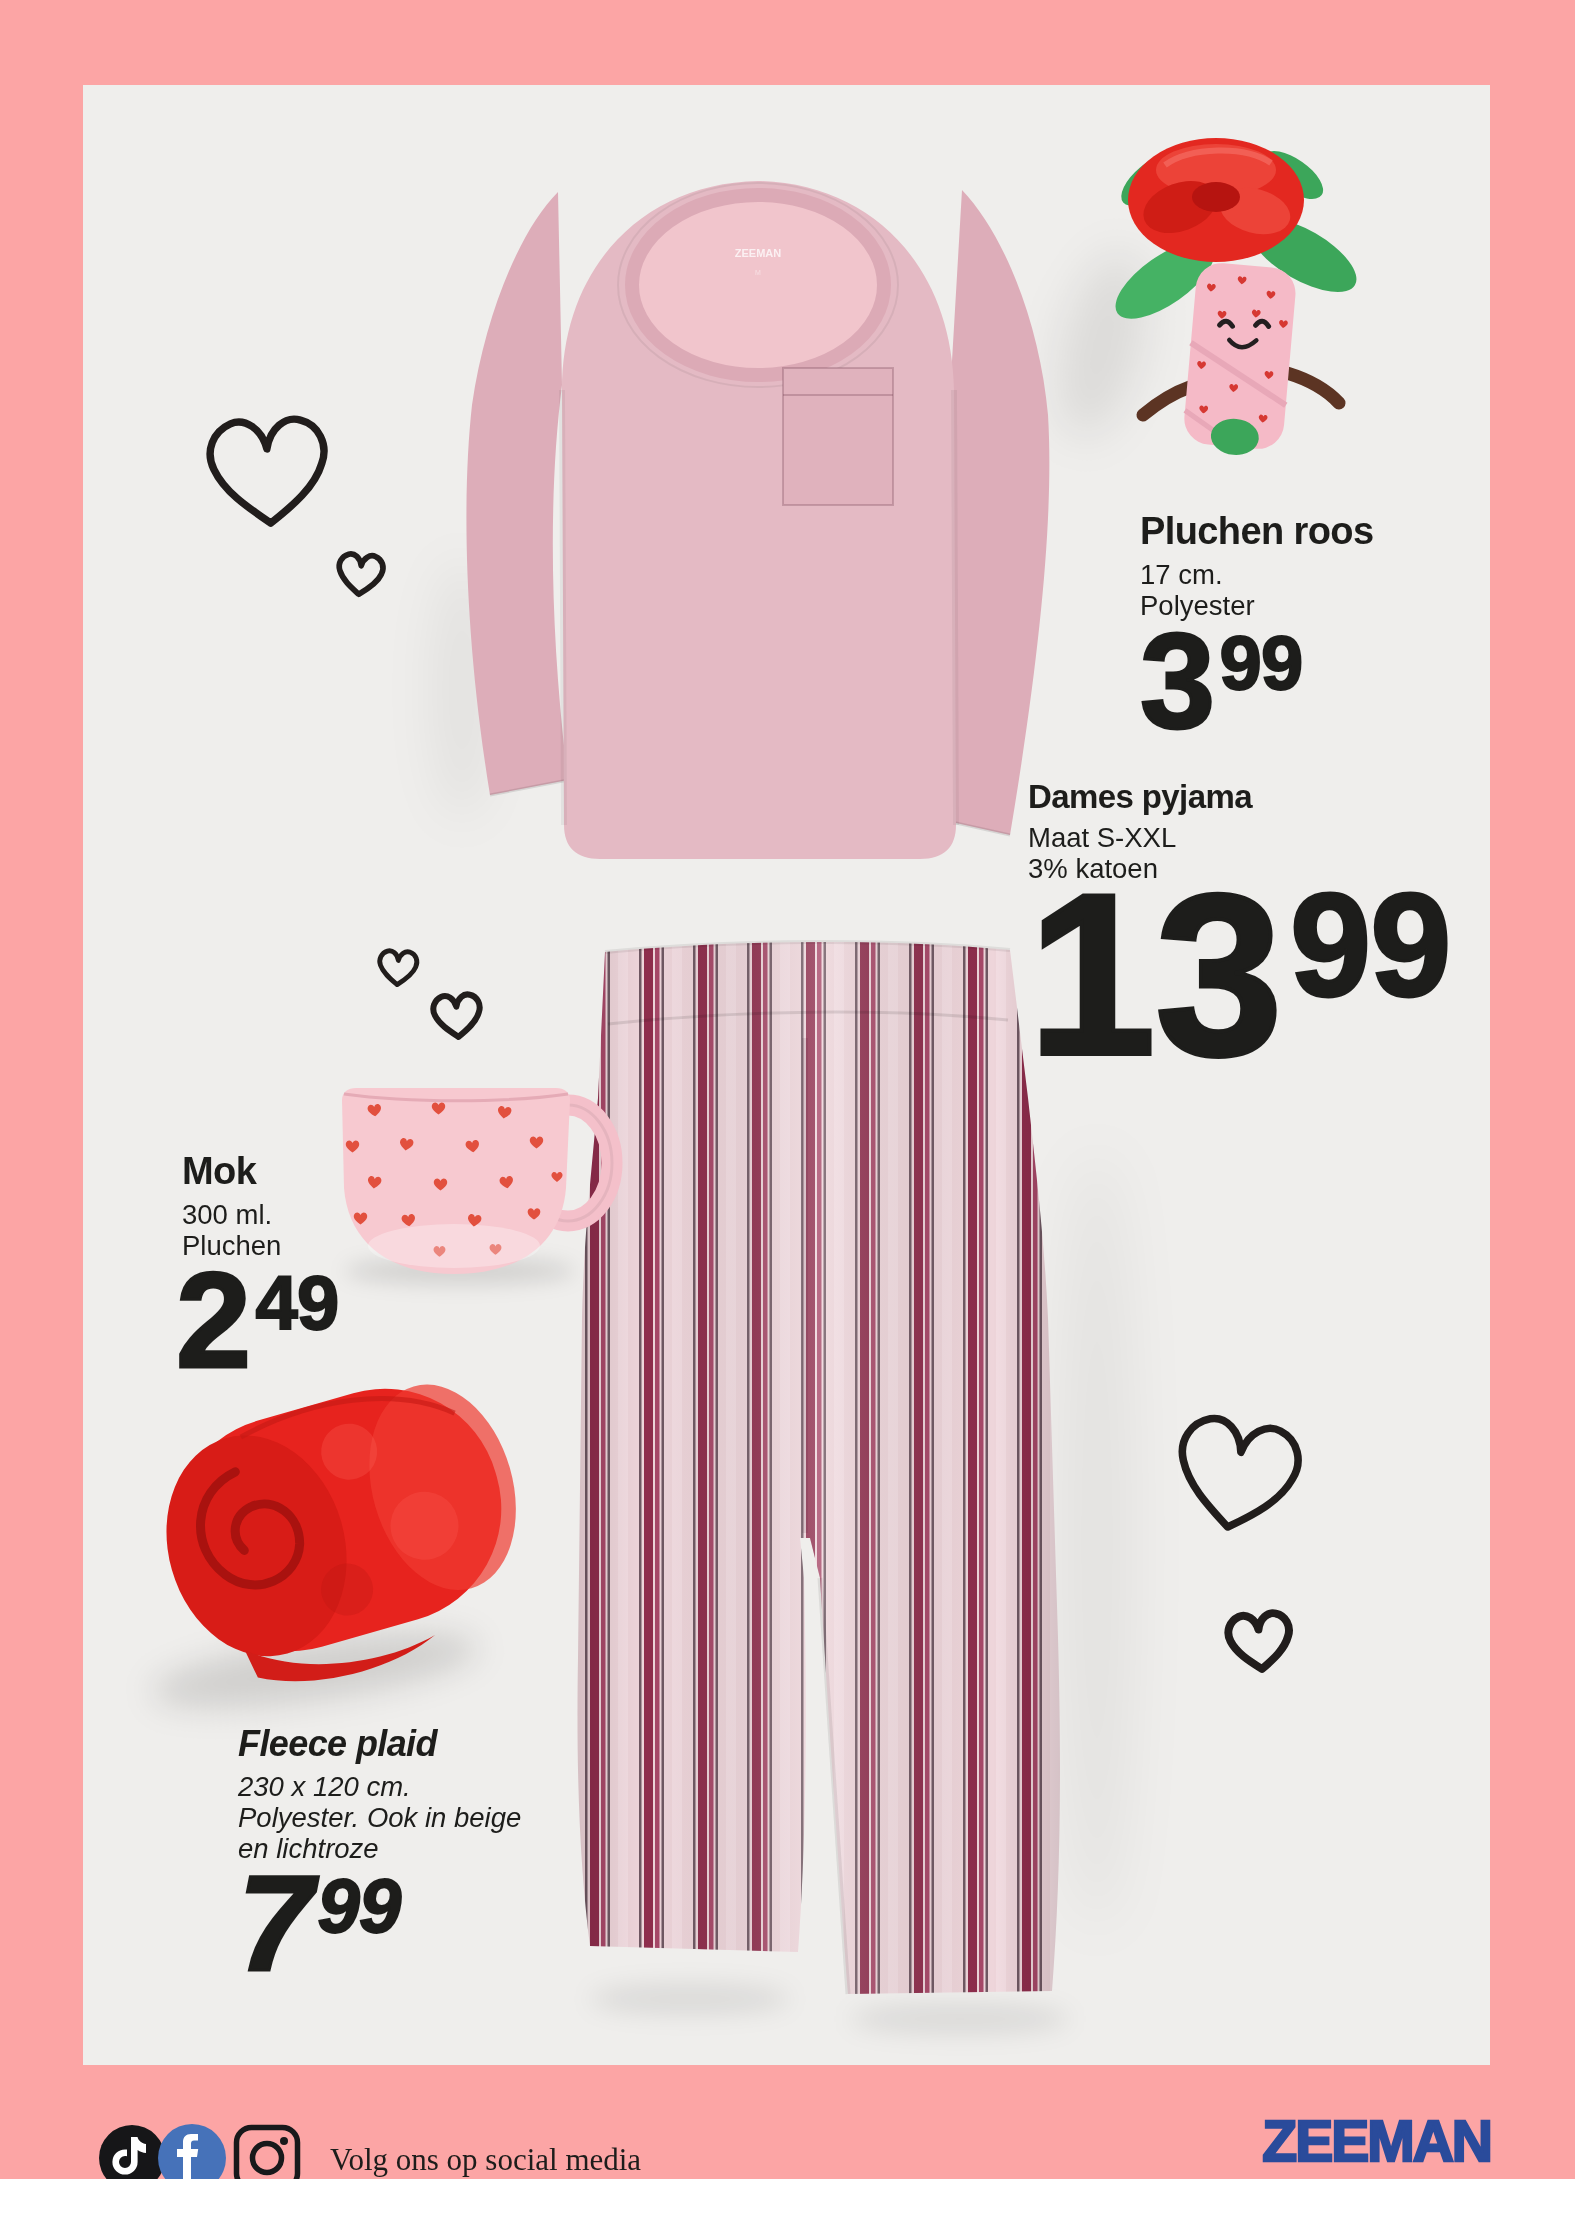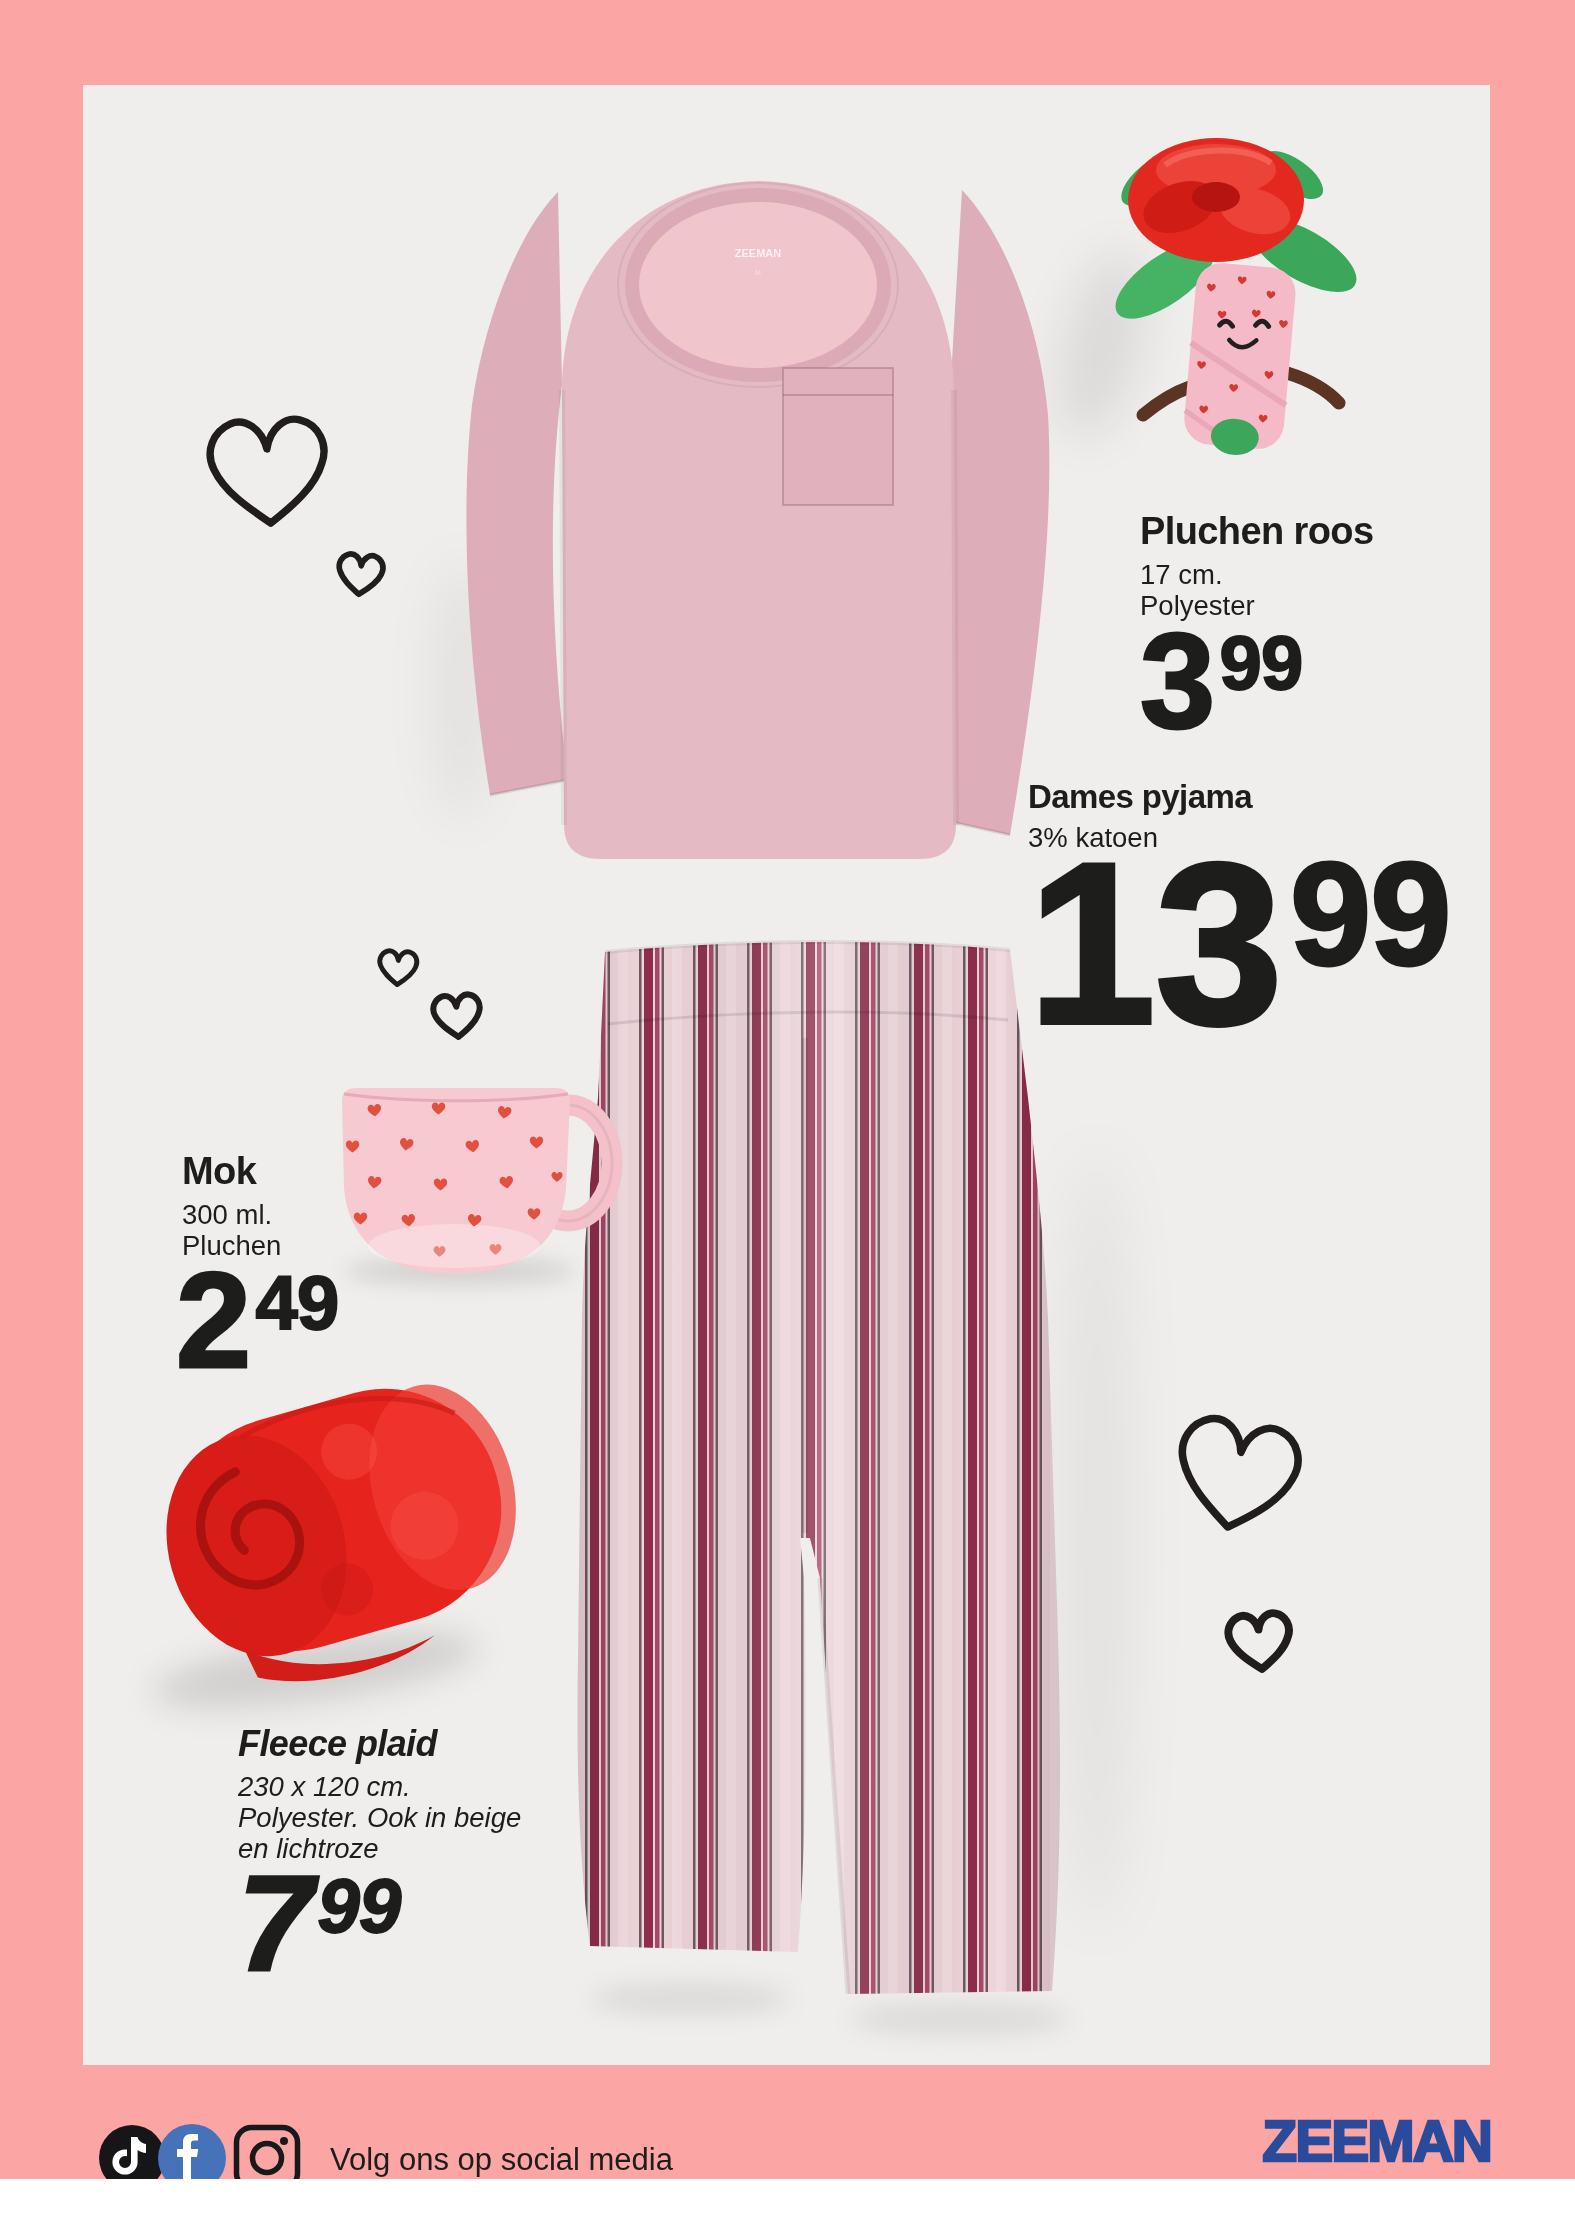--- a/index.html
+++ b/index.html
@@ -13,21 +13,21 @@
   .info h3{font-size:38px;font-weight:700;margin:0 0 6px 0;letter-spacing:-0.6px;}
   .info h3.xl{font-size:33px;}
   .info .d{font-size:27.5px;line-height:31px;}
   .price{display:flex;align-items:flex-start;margin-top:10px;font-weight:700;color:#1d1d1b;
          letter-spacing:-0.045em;-webkit-text-stroke:3px #1d1d1b;}
   .price .m{font-size:135px;line-height:.74;}
   .price .s{font-size:76px;line-height:.74;margin-left:5px;margin-top:4px;-webkit-text-stroke:2px #1d1d1b;}
   .price.big{margin-top:6px;letter-spacing:-0.06em;-webkit-text-stroke:4px #1d1d1b;}
   .price.big .m{font-size:230px;}
   .price.big .s{font-size:146px;margin-left:8px;margin-top:2px;-webkit-text-stroke:3px #1d1d1b;}
-  #footer-social-text{position:absolute;left:330px;top:2142px;font-size:31px;color:#1d1d1b;}
+  #footer-social-text{position:absolute;left:330px;top:2142px;font-size:31px;color:#1d1d1b;font-family:Liberation Serif, serif;}
   #zeeman-logo{position:absolute;right:84px;top:2108px;font-size:57px;font-weight:700;
                letter-spacing:-2px;color:#2a4b9b;-webkit-text-stroke:2.4px #2a4b9b;}
 </style>
 </head>
 <body>
 
 <div id="page">
   <div id="card"></div>
 
   <svg width="0" height="0" style="position:absolute" aria-hidden="true">
@@ -195,20 +195,21 @@
     <div class="d">17 cm.</div>
     <div class="d">Polyester</div>
     <div class="price">
       <span class="m">3</span>
       <span class="s">99</span>
     </div>
   </div>
 
   <div class="info" style="left:1028px;top:778px;width:460px;">
     <h3 class="xl">Dames pyjama</h3>
+    <div class="d">Maat S-XXL</div>
     <div class="d">3% katoen</div>
     <div class="price big">
       <span class="m">13</span>
       <span class="s">99</span>
     </div>
   </div>
 
   <div class="info" style="left:182px;top:1150px;width:300px;">
     <h3>Mok</h3>
     <div class="d">300 ml.</div>

